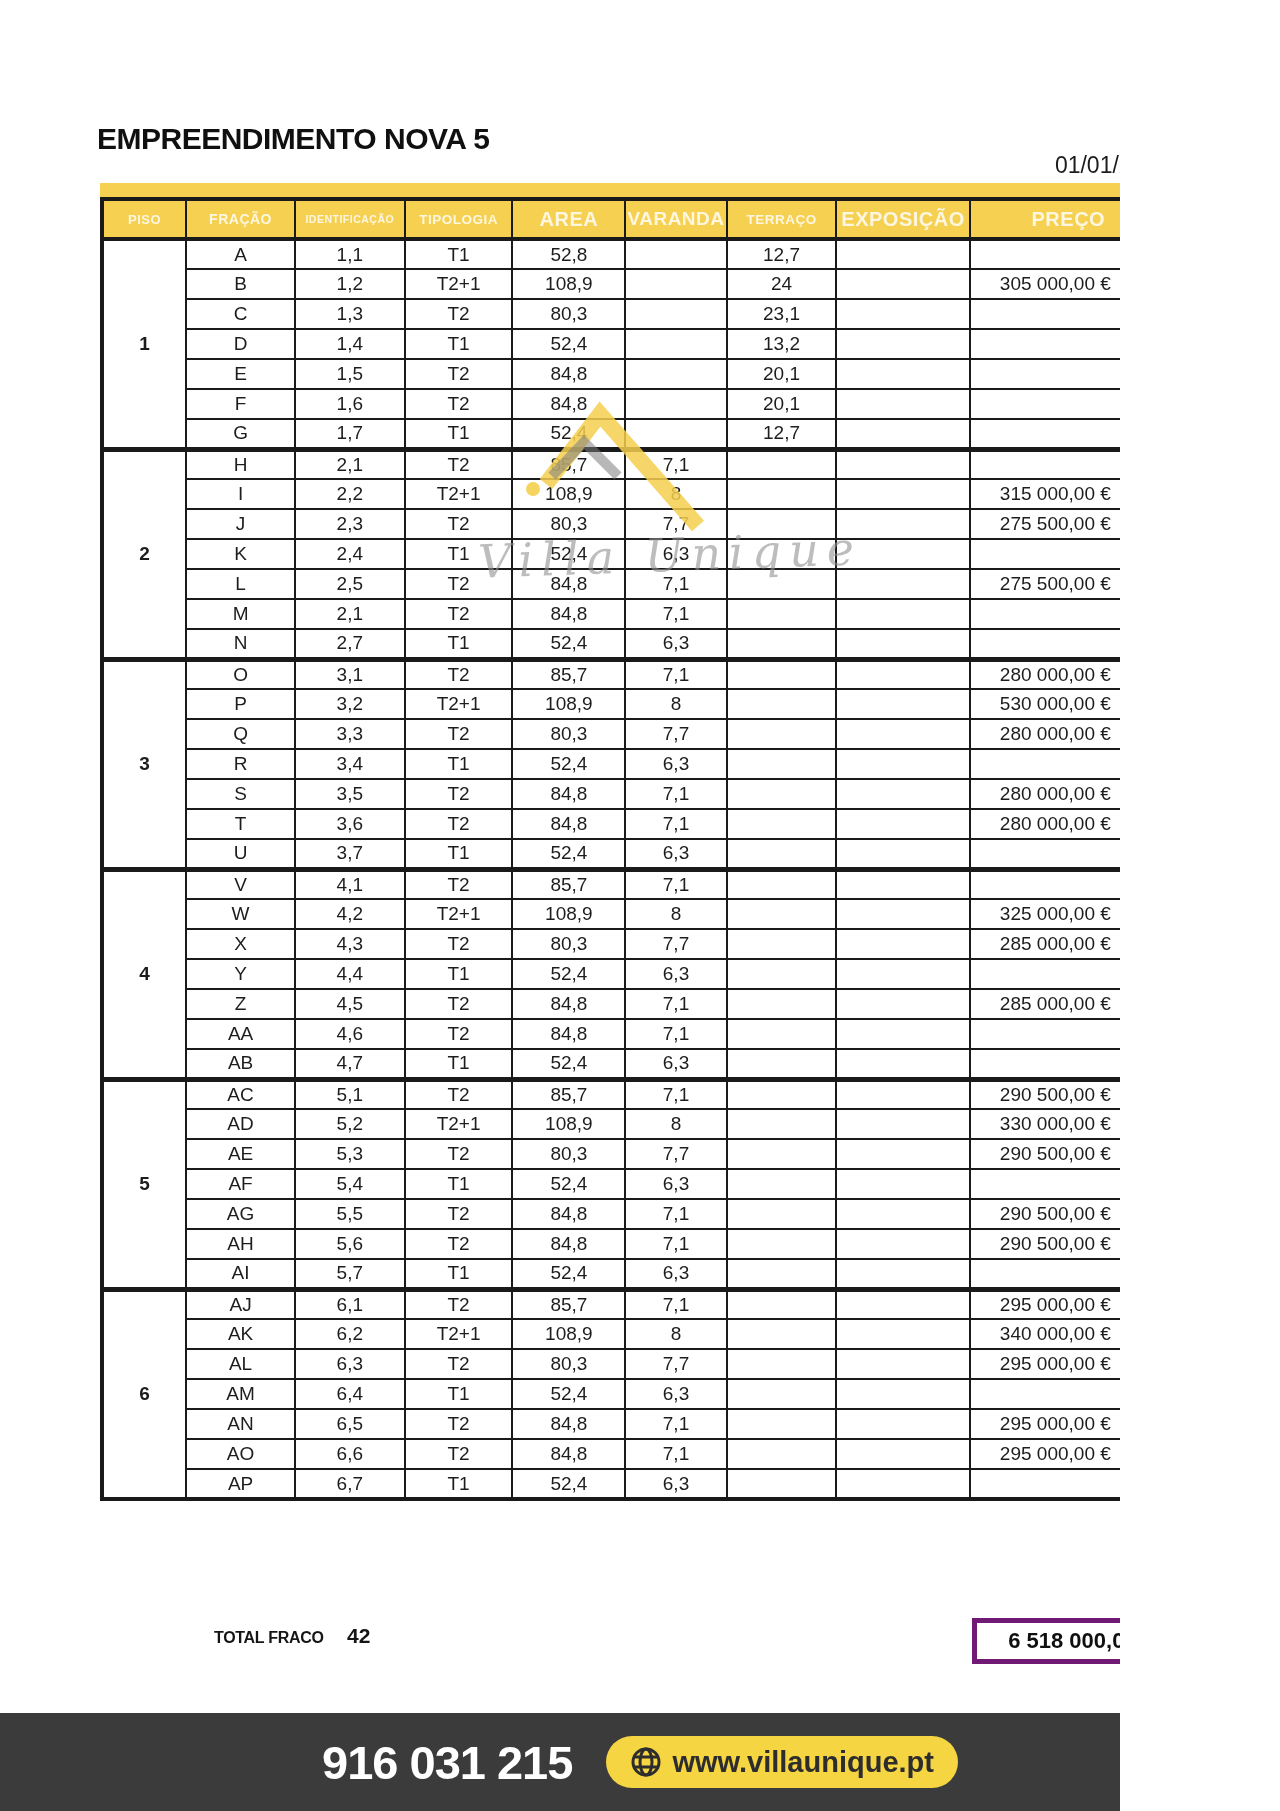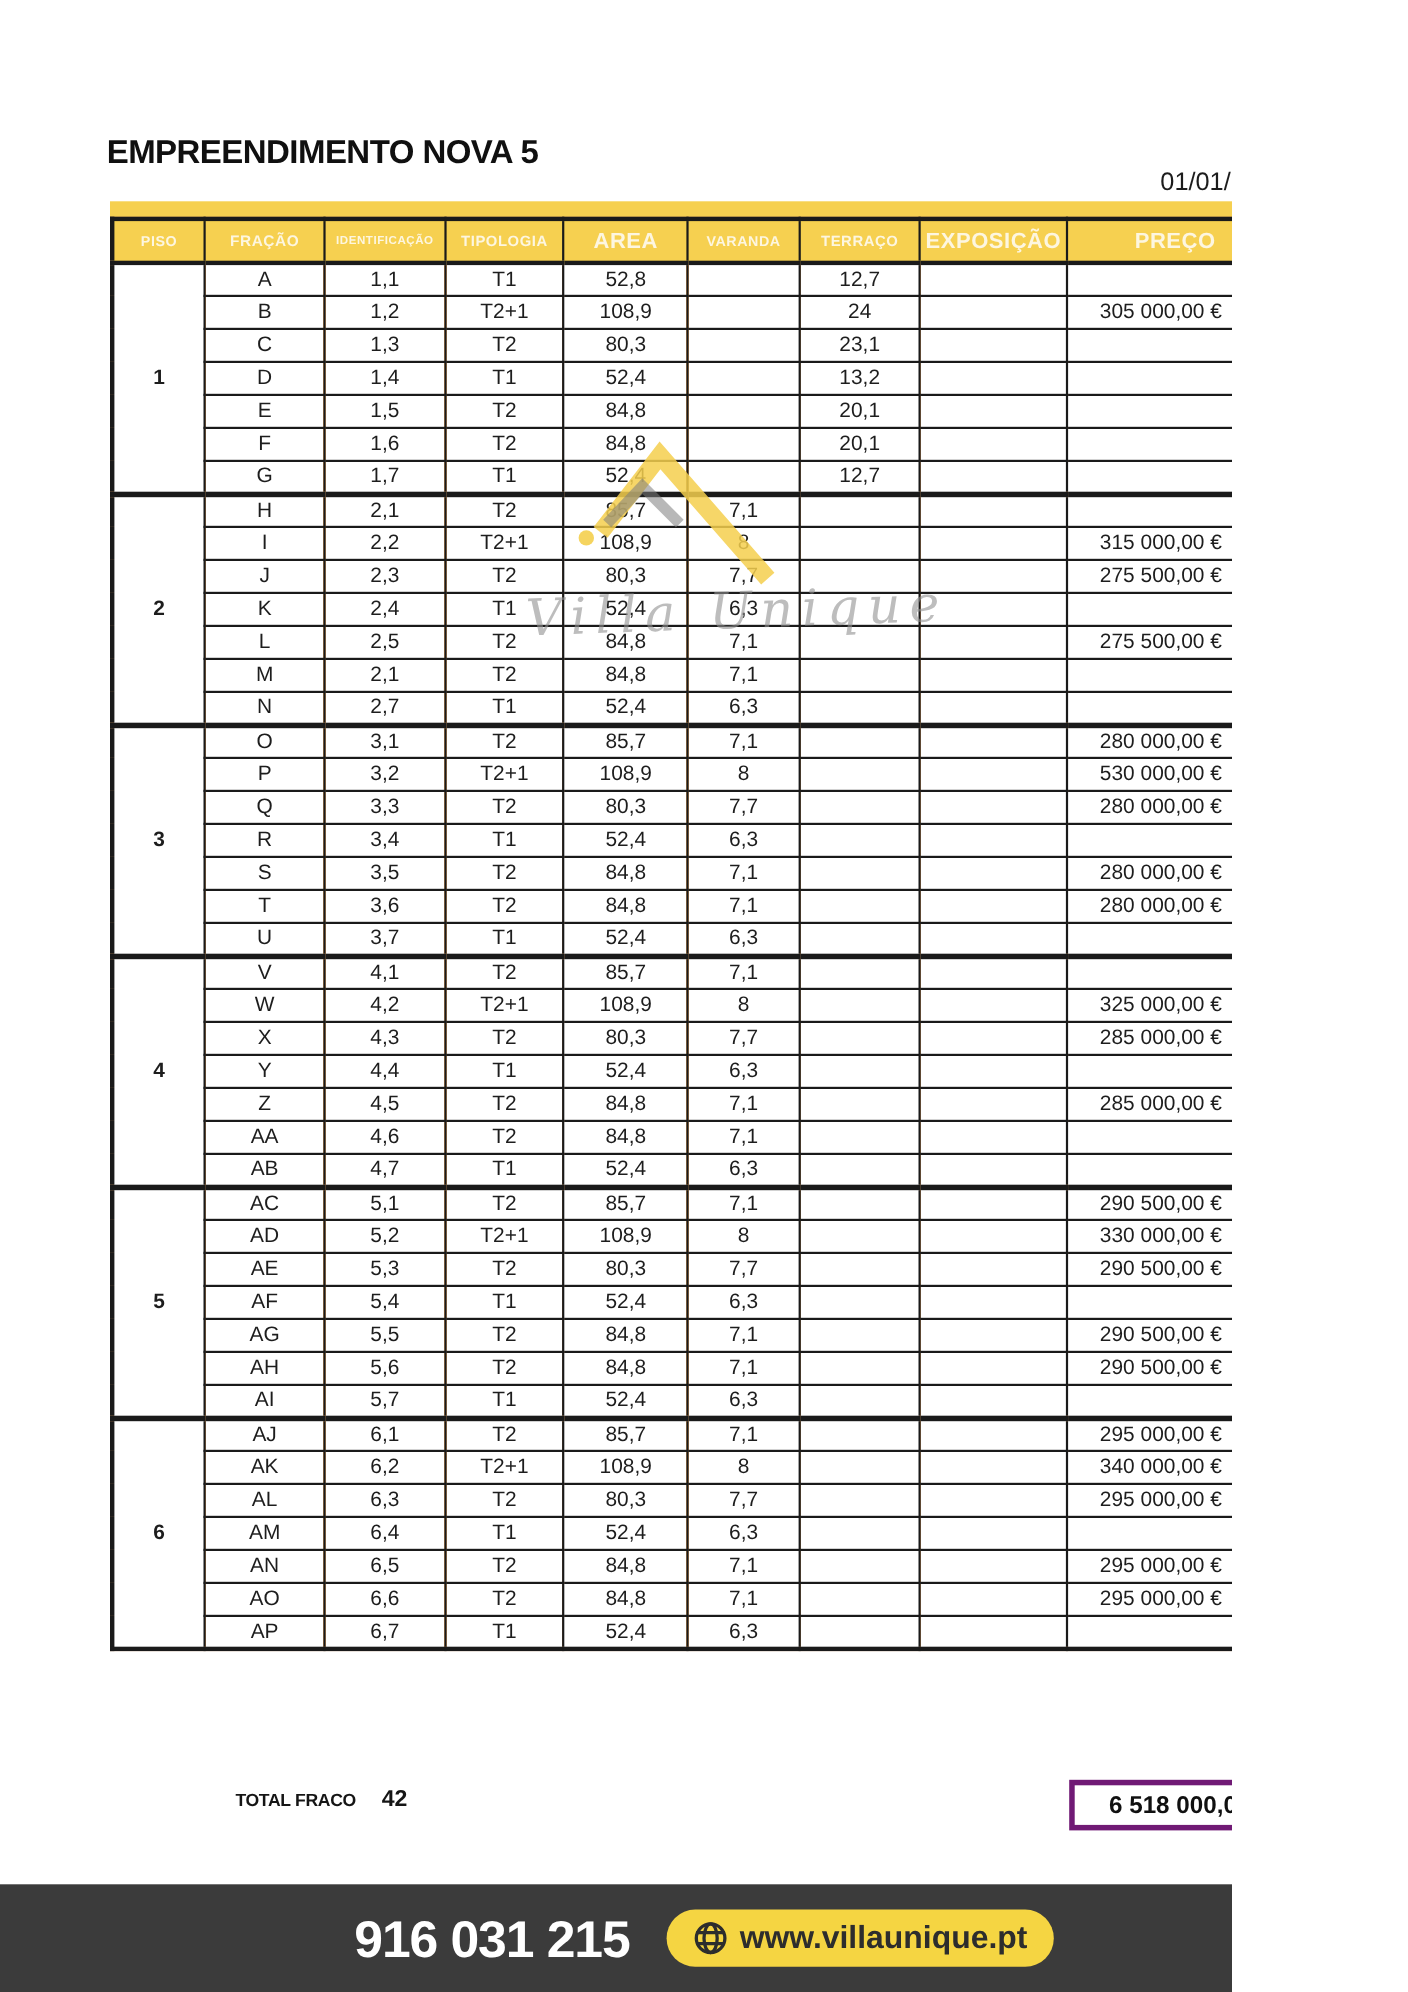--- a/index.html
+++ b/index.html
@@ -18,29 +18,29 @@
     color:#101010;letter-spacing:-0.5px;font-family:"Liberation Sans",sans-serif;}
   .doc-date{position:absolute;left:1040px;top:152px;width:130px;text-align:right;
     font-size:23px;color:#1c1c1c;}
 
   
   .yellow-strip{position:absolute;left:100px;top:183px;width:1070px;height:16px;
     background:var(--yellow);}
 
   
   table.price-table{position:absolute;left:100px;top:197px;width:1070px;
-    border-collapse:collapse;table-layout:fixed;background:#fdba74;
+    border-collapse:collapse;table-layout:fixed;background:#0f766e;
     border:4px solid var(--border);}
   table.price-table th{
     background:var(--yellow);color:#fdf6e0;font-weight:700;height:40px;
     border:2px solid var(--border);border-bottom:4px solid var(--border);
     text-align:center;vertical-align:middle;letter-spacing:0.5px;}
   th.col-1{font-size:13px;}  th.col-2{font-size:14px;}
   th.col-3{font-size:10.5px;}th.col-4{font-size:13.5px;}
-  th.col-5{font-size:20px;}  th.col-6{font-size:13px;}
+  th.col-5{font-size:20px;}  th.col-6{font-size:19px;}
   th.col-7{font-size:13.5px;}th.col-8{font-size:20px;}
   th.col-9{font-size:20px;}
   table.price-table td{
     height:30px;border:2px solid var(--border);text-align:center;
     vertical-align:middle;font-size:19px;color:#1d1d1d;background:#fff;
     overflow:hidden;white-space:nowrap;}
   td.shaded{background:var(--row-gray);}
   td.piso-cell{background:#fff;font-weight:700;font-size:20px;}
   td.price-cell{text-align:right;padding-right:26px;font-size:19px;}
   td.tip-small{font-size:15px;}

